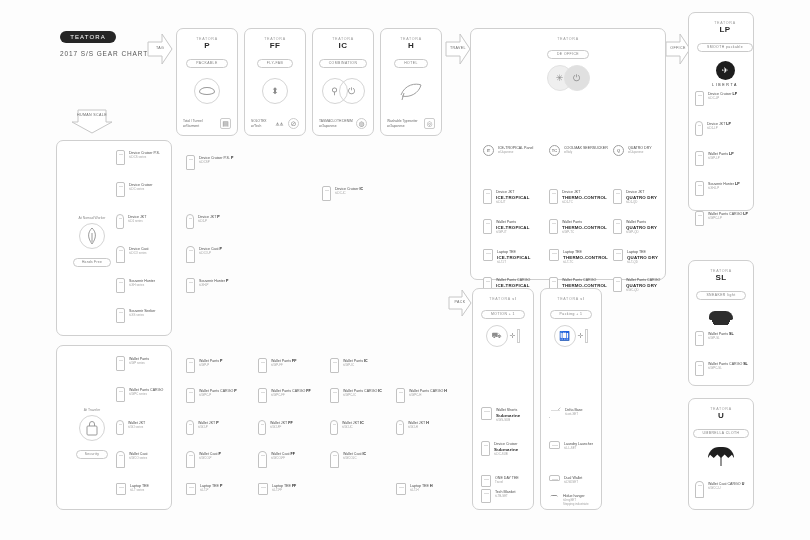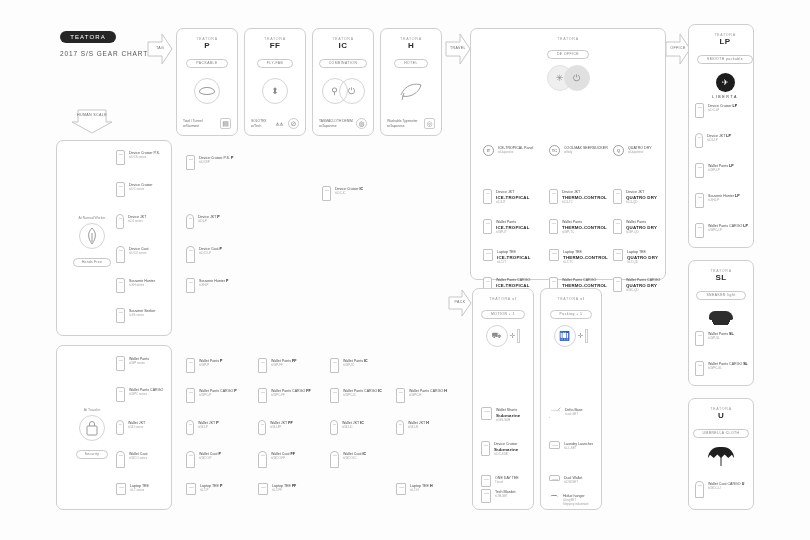--- a/index.html
+++ b/index.html
@@ -764,21 +764,21 @@
     <div class="prod" style="left:8px;top:204px;">
         <span class="hanger">⌒</span>
         <div class="prod-tx">
           <div class="prod-name">Hidue hanger</div>
           <div class="prod-sub">tt-hngSET</div>
           <div class="prod-sub">Stepping industriate</div>
         </div>
       </div>
   </div>
 
-  <div class="panel" style="left:688px;top:24px;width:66px;height:224px;padding-left:8px;">
+  <div class="panel" style="left:688px;top:12px;width:66px;height:199px;padding-left:8px;">
     <div class="card-head">
       <div class="card-brand">TEATORA</div>
       <div class="card-code">LP</div>
       <div class="card-badge">SMOOTH  packable</div>
     </div>
     <div style="margin-top:9px;">
       <div class="logo-dark">✈</div>
       <div class="logo-word">LIBERTA</div>
     </div>
     <div class="prod" style="left:6px;top:78px;">

